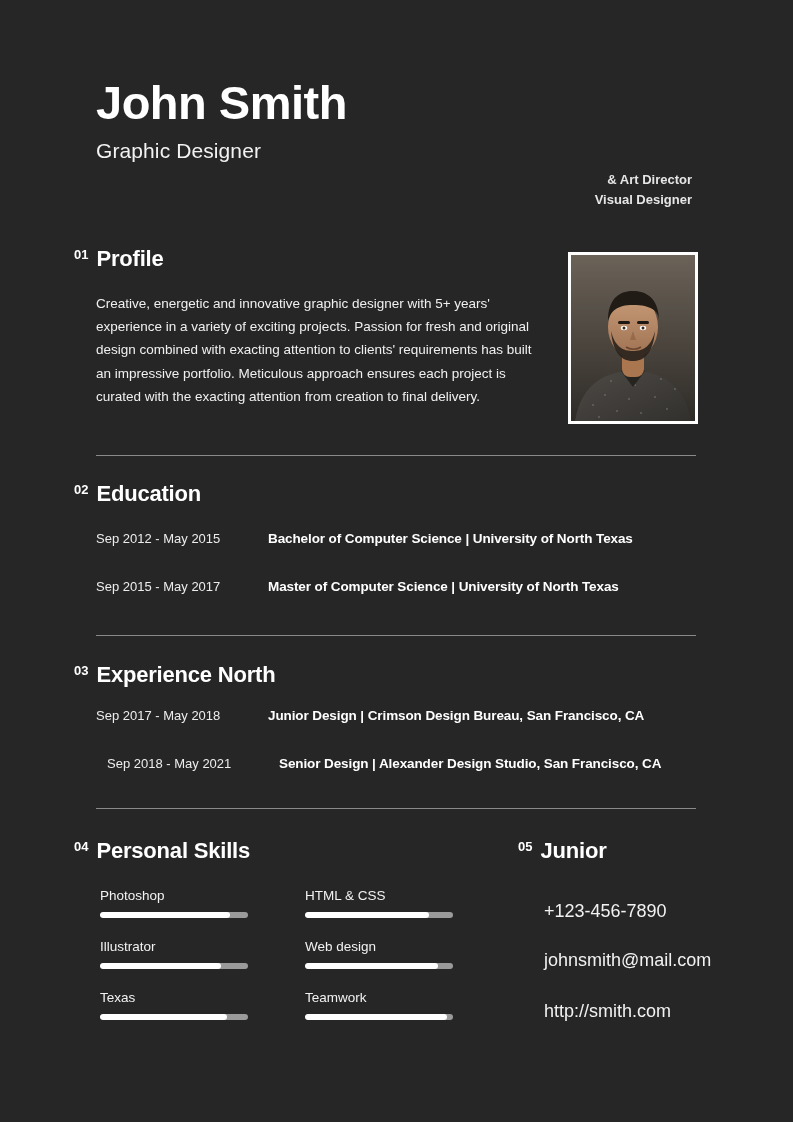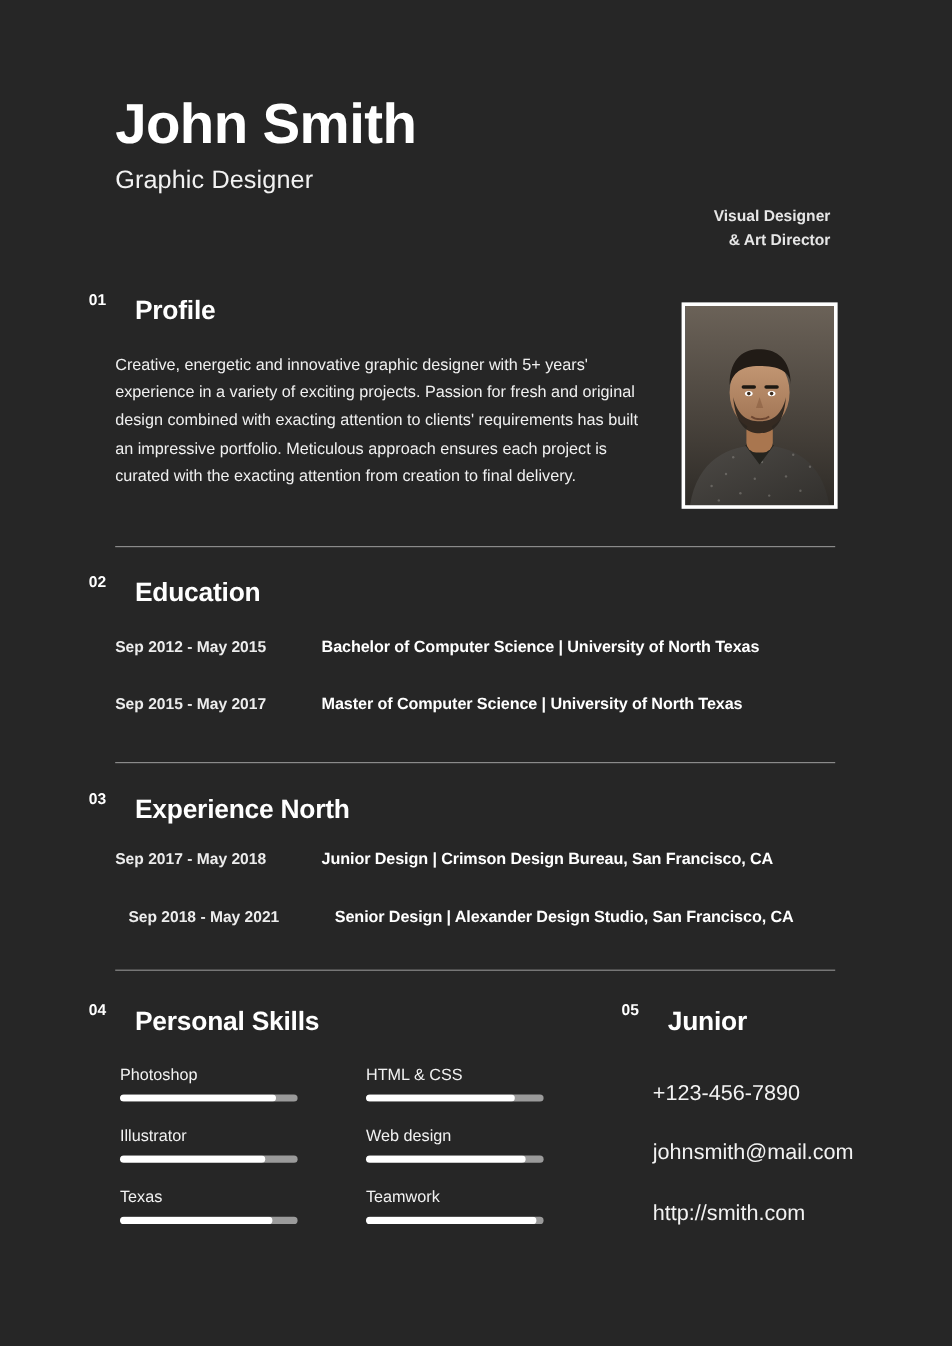--- a/index.html
+++ b/index.html
@@ -48,22 +48,22 @@
     font-size: 13px;
     line-height: 1.5;
     color: #e6e6e6;
     font-weight: 600;
   }
 
   
   .section-head {
     position: absolute;
     display: flex;
-    align-items: center;
-    gap: 24px;
+    align-items: flex-end;
+    gap: 8px;
   }
   .sec-num {
     font-size: 13px;
     font-weight: 600;
     color: #ffffff;
     position: relative;
     top: -10px;
   }
   .sec-title {
     font-size: 22px;
@@ -107,21 +107,21 @@
   
   .entry {
     position: absolute;
     display: flex;
     align-items: baseline;
   }
   .entry .date {
     width: 172px;
     font-size: 13px;
     color: #ededed;
-    font-weight: 700;
+    font-weight: 400;
   }
   .entry .desc {
     font-size: 13.5px;
     font-weight: bold;
     color: #ffffff;
     letter-spacing: -0.1px;
     white-space: nowrap;
   }
 
   
@@ -157,22 +157,22 @@
 </head>
 <body>
 
 <div class="page">
 
   <div class="header">
     <div class="name">John Smith</div>
     <div class="role">Graphic Designer</div>
   </div>
   <div class="tagline" style="left:472px; top:170px; right:auto; width:220px;">
+    <div>&amp; Art Director</div>
     <div>Visual Designer</div>
-    <div>&amp; Art Director</div>
   </div>
 
   <div class="section-head" style="left:74px; top:246px;">
     <span class="sec-num">01</span>
     <span class="sec-title">Profile</span>
   </div>
   <div class="profile-text">Creative, energetic and innovative graphic designer with 5+ years' experience in a variety of exciting projects. Passion for fresh and original design combined with exacting attention to clients' requirements has built an impressive portfolio. Meticulous approach ensures each project is curated with the exacting attention from creation to final delivery.</div>
 
   <div class="photo-frame">
     <svg class="portrait" viewBox="0 0 124 166" preserveAspectRatio="xMidYMid slice">

